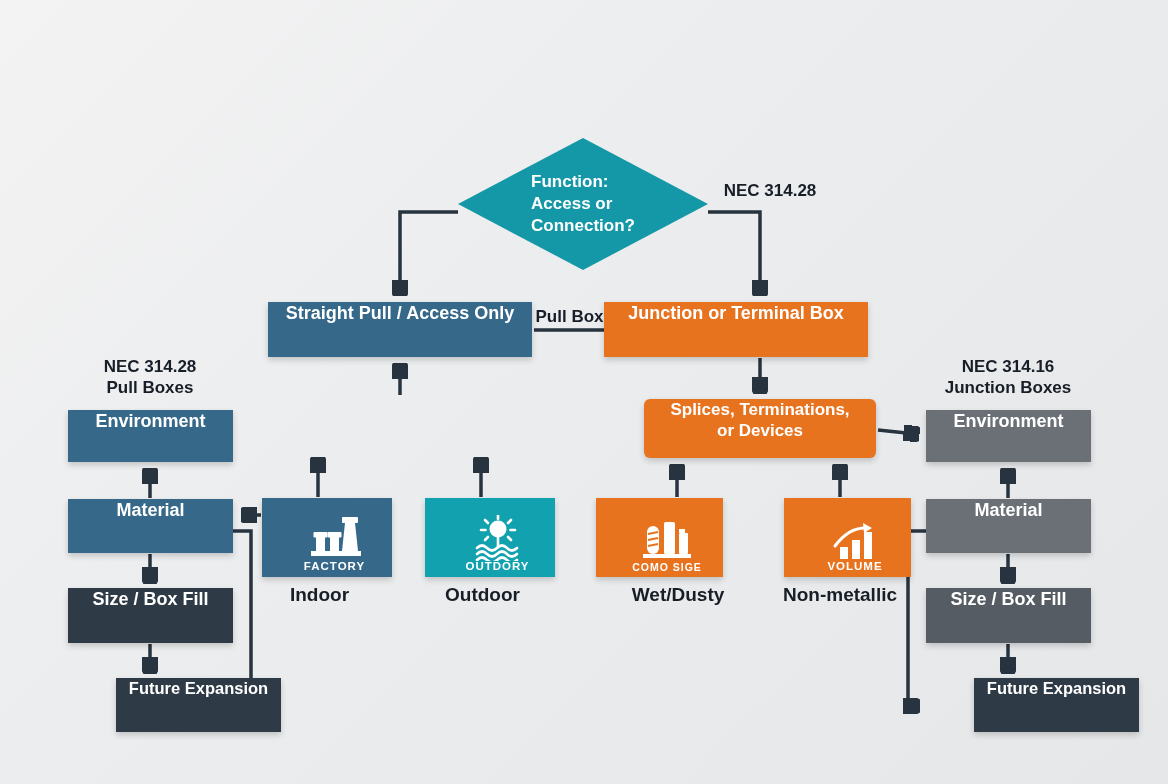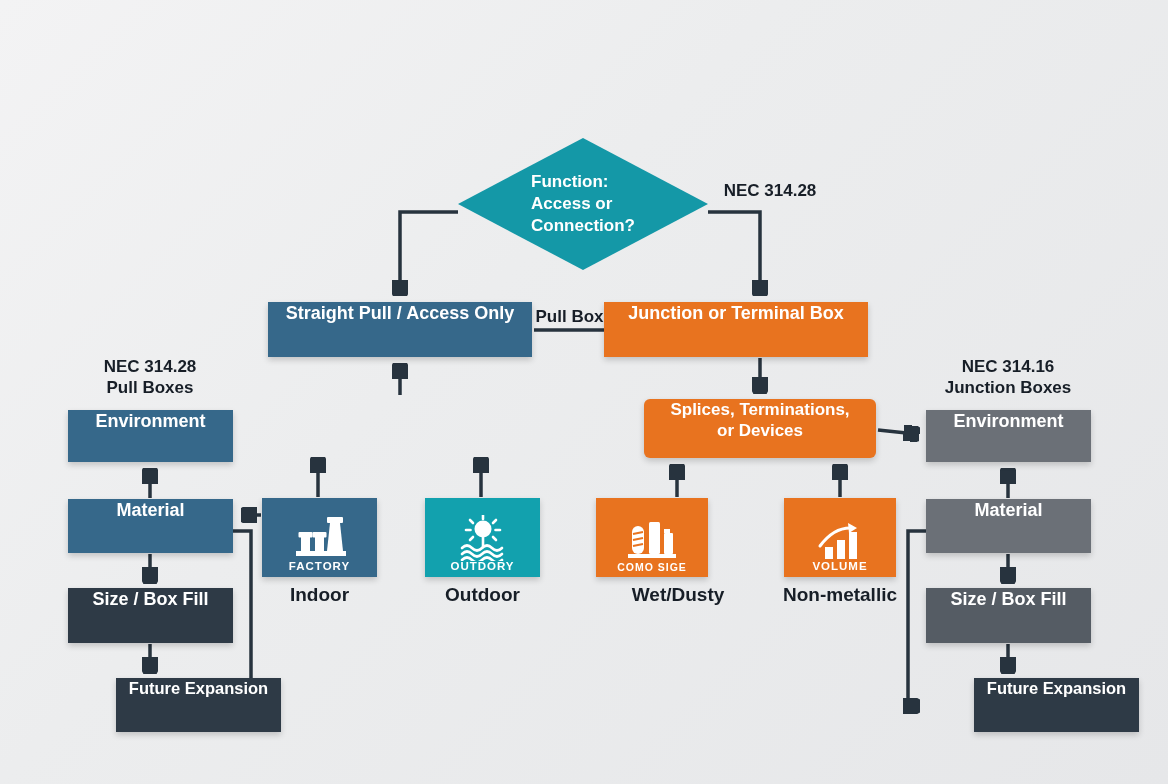--- a/index.html
+++ b/index.html
@@ -44,20 +44,21 @@
   }
   .diamond span{white-space:pre-line;line-height:1.3;}
   .small-label{
     position:absolute;color:#171e27;font-weight:700;font-size:17px;
     text-align:center;white-space:pre-line;line-height:1.25;
   }
   .card{
     position:absolute;top:498px;height:79px;
     display:flex;flex-direction:column;align-items:center;justify-content:flex-end;
     box-shadow:0 3px 6px rgba(0,0,0,.18);
+    padding-left:15px;
   }
   .card svg{display:block;}
   .card-text{
     color:#fff;font-weight:700;font-size:11.5px;letter-spacing:1px;
     padding-bottom:5px;line-height:1;
   }
   .caption{
     position:absolute;top:584px;height:24px;
     color:#171e27;font-weight:600;font-size:19px;text-align:center;
   }

